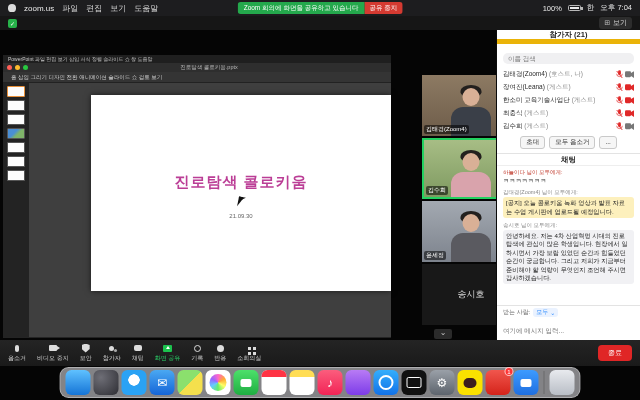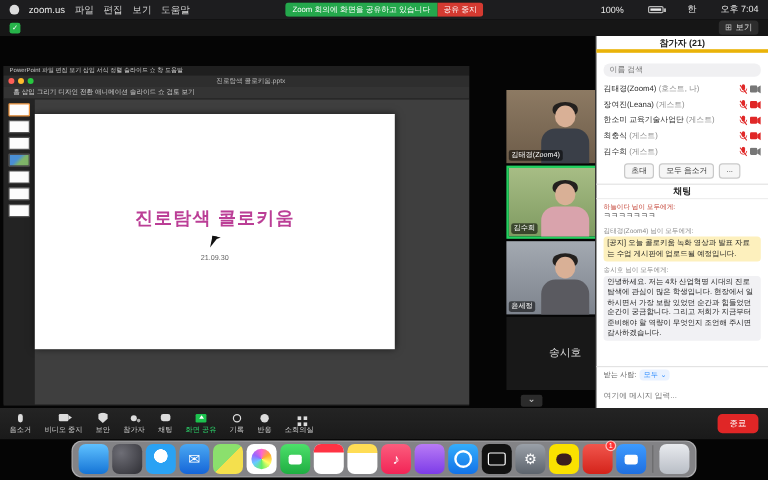--- a/index.html
+++ b/index.html
@@ -9,21 +9,21 @@
   
   .menubar { position:absolute; top:0; left:0; width:640px; height:16px; background:#1d1d1f;
              display:flex; align-items:center; padding:0 8px; gap:8px; font-size:8px; color:#e9e9e9; z-index:50;}
   .apple { width:8px; height:8px; background:#dcdcdc; border-radius:50% 50% 45% 45%; }
   .appname { font-weight:normal; }
   .menu-item { color:#d5d5d5; }
   .share-banner { position:absolute; left:50%; top:2px; transform:translateX(-50%); height:12px;
                   display:flex; align-items:stretch; border-radius:3px; overflow:hidden; font-size:6.5px; }
   .sb-text { background:#24a84c; color:#fff; display:flex; align-items:center; padding:0 6px; }
   .sb-stop { background:#d43a31; color:#fff; display:flex; align-items:center; padding:0 5px; }
-  .mb-right { margin-left:auto; display:flex; align-items:center; gap:20px; font-size:7.5px; color:#e9e9e9;}
+  .mb-right { margin-left:auto; display:flex; align-items:center; gap:6px; font-size:7.5px; color:#e9e9e9;}
   .bat { width:13px; height:6px; border:1px solid #b8b8b8; border-radius:1.5px; position:relative; }
   .bat::before { content:""; position:absolute; inset:1px; background:#eaeaea; }
   .bat::after { content:""; position:absolute; right:-3px; top:1px; width:2px; height:3px; background:#b8b8b8; }
 
   
   .zoom-topbar { position:absolute; top:16px; left:0; width:640px; height:14px; background:#161616;
                  display:flex; align-items:center; padding:0 8px; z-index:10;}
   .shield { width:9px; height:9px; background:#27b34a; border-radius:2px; color:#fff; font-size:6px;
             display:flex; align-items:center; justify-content:center; }
   .view-btn { margin-left:auto; background:#2d2d2d; border-radius:3px; color:#ddd; font-size:7px;
@@ -38,21 +38,21 @@
   .tl { width:5px; height:5px; border-radius:50%; margin-right:3px; }
   .tl.r{background:#ff5f57;} .tl.y{background:#febc2e;} .tl.g{background:#28c840;}
   .ppt-title-text { flex:1; text-align:center; color:#b9b9b9; font-size:5.5px; }
   .ribbon { height:11px; background:#343434; color:#cfcfcf; font-size:5.5px; line-height:11px;
             padding:0 8px; white-space:nowrap; overflow:hidden; border-bottom:1px solid #222; }
   .ppt-body { display:flex; height:254px; }
   .thumbs { width:26px; background:#232323; padding:3px 0; display:flex; flex-direction:column; gap:3px; align-items:center; }
   .thumb { width:18px; height:11px; background:#fdfdfd; border-radius:1px; border:1px solid #555; }
   .thumb.sel { border:1px solid #e8903a; }
   .thumb.photo { background:linear-gradient(135deg,#4a8fd4 40%,#7fb469 60%); }
-  .edit-area { flex:1; background:#3f3f3f; display:flex; align-items:flex-start; justify-content:flex-start; position:relative; }
+  .edit-area { flex:1; background:#3f3f3f; display:flex; align-items:flex-start; justify-content:flex-end; position:relative; }
   .slide { width:300px; height:196px; margin-top:12px; background:#fff; position:relative; box-shadow:0 0 6px rgba(0,0,0,.6); }
   .slide-title { position:absolute; top:40%; left:0; width:100%; text-align:center; font-size:15px;
                  font-weight:bold; letter-spacing:1px; }
   .slide-sub { position:absolute; top:60%; left:0; width:100%; text-align:center; font-size:6px; color:#666; }
   .cursor { position:absolute; top:52%; left:49%; width:0; height:0;
             border-left:4px solid #111; border-right:3px solid transparent;
             border-bottom:8px solid transparent; border-top:2px solid #111; transform:rotate(12deg); }
 
   
   .tiles { position:absolute; left:394px; top:75px; width:98px;margin-left:28px; }
@@ -71,21 +71,21 @@
           background:#23201e; border-radius:50% 50% 40% 40%; }
   .torso { position:absolute; left:50%; transform:translateX(-50%); top:32px; width:40px; height:30px;
            border-radius:12px 12px 0 0; }
   .torso.dark { background:#3a3f48; } .torso.pink { background:#d9a3ac; } .torso.gray { background:#5a5a60; }
   .chevron-btn { position:absolute; left:434px; top:329px; width:18px; height:10px; background:#2b2b2b;
                  border-radius:2px; color:#c2c2c2; font-size:8px; line-height:8px; text-align:center; }
 
   
   .sidebar { position:absolute; left:496px; top:30px; width:144px; height:310px; background:#fff;
              display:flex; flex-direction:column; border-left:1px solid #0a0a0a; }
-  .sb-header { height:14px; border-bottom:3px solid #eab308; display:flex; align-items:center;
+  .sb-header { height:14px; border-bottom:5px solid #eab308; display:flex; align-items:center;
                justify-content:center; font-size:7.5px; font-weight:bold; color:#222; flex:none;}
   .search-wrap { padding:3px 6px; flex:none;}
   .search-input { width:100%; height:11px; background:#f0f0f2; border:none; border-radius:5px;
                   font-size:6.5px; padding:0 5px; color:#444; outline:none; font-family:inherit;}
   .p-row { height:13px; display:flex; align-items:center; padding:0 6px; gap:3px; flex:none;}
   .p-name { font-size:6.5px; color:#2b2b2b; white-space:nowrap; overflow:hidden; text-overflow:ellipsis; flex:1;}
   .p-tag { color:#8a8a8a; }
   .p-icons { display:flex; gap:2px; align-items:center; flex:none; }
   .p-btns { display:flex; justify-content:center; gap:4px; padding:3px 0 4px; border-bottom:1px solid #e3e3e3; flex:none;}
   .p-btn { font-size:6.5px; color:#333; background:#f6f6f6; border:1px solid #c9c9c9; border-radius:3px; padding:1px 5px;}

